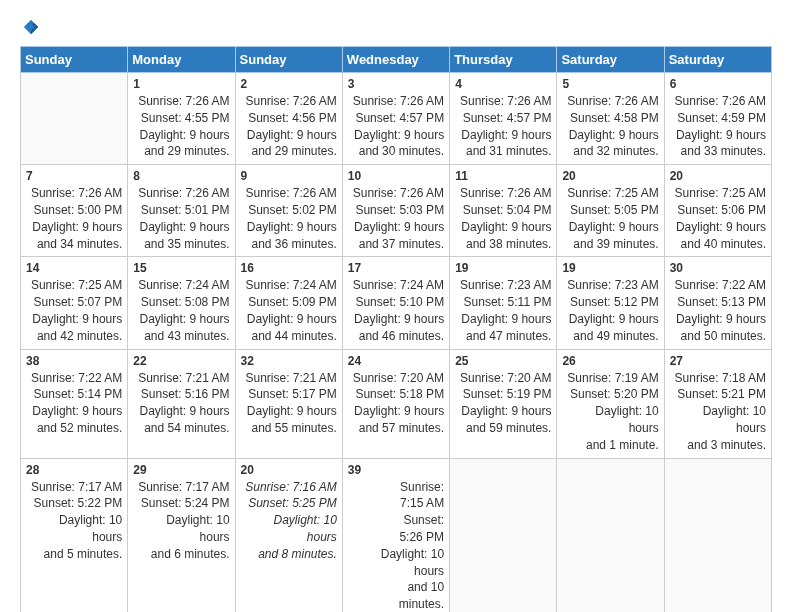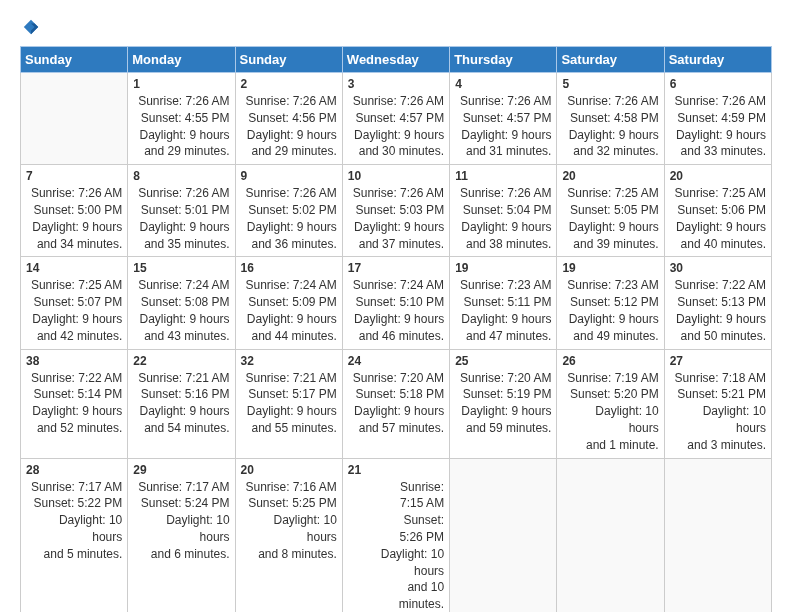--- a/index.html
+++ b/index.html
@@ -336,27 +336,27 @@
           </td>
           <td>
             <div class="day-number">29</div>
             <div class="day-info" style="white-space: pre-line;">Sunrise: 7:17 AM
 Sunset: 5:24 PM
 Daylight: 10 hours
 and 6 minutes.</div>
           </td>
           <td>
             <div class="day-number">20</div>
-            <div class="day-info" style="white-space: pre-line;">Sunrise: 7:16 AM
+            <div class="day-info" style="white-space: pre-line; font-style: italic;">Sunrise: 7:16 AM
 Sunset: 5:25 PM
 Daylight: 10 hours
 and 8 minutes.</div>
           </td>
           <td>
-            <div class="day-number">21</div>
+            <div class="day-number">39</div>
             <div class="day-info" style="white-space: pre-line; margin-left: 32px;">Sunrise: 7:15 AM
 Sunset: 5:26 PM
 Daylight: 10 hours
 and 10 minutes.</div>
           </td>
           <td class="empty"></td>
           <td class="empty"></td>
           <td class="empty"></td>
         </tr>
       </tbody>

